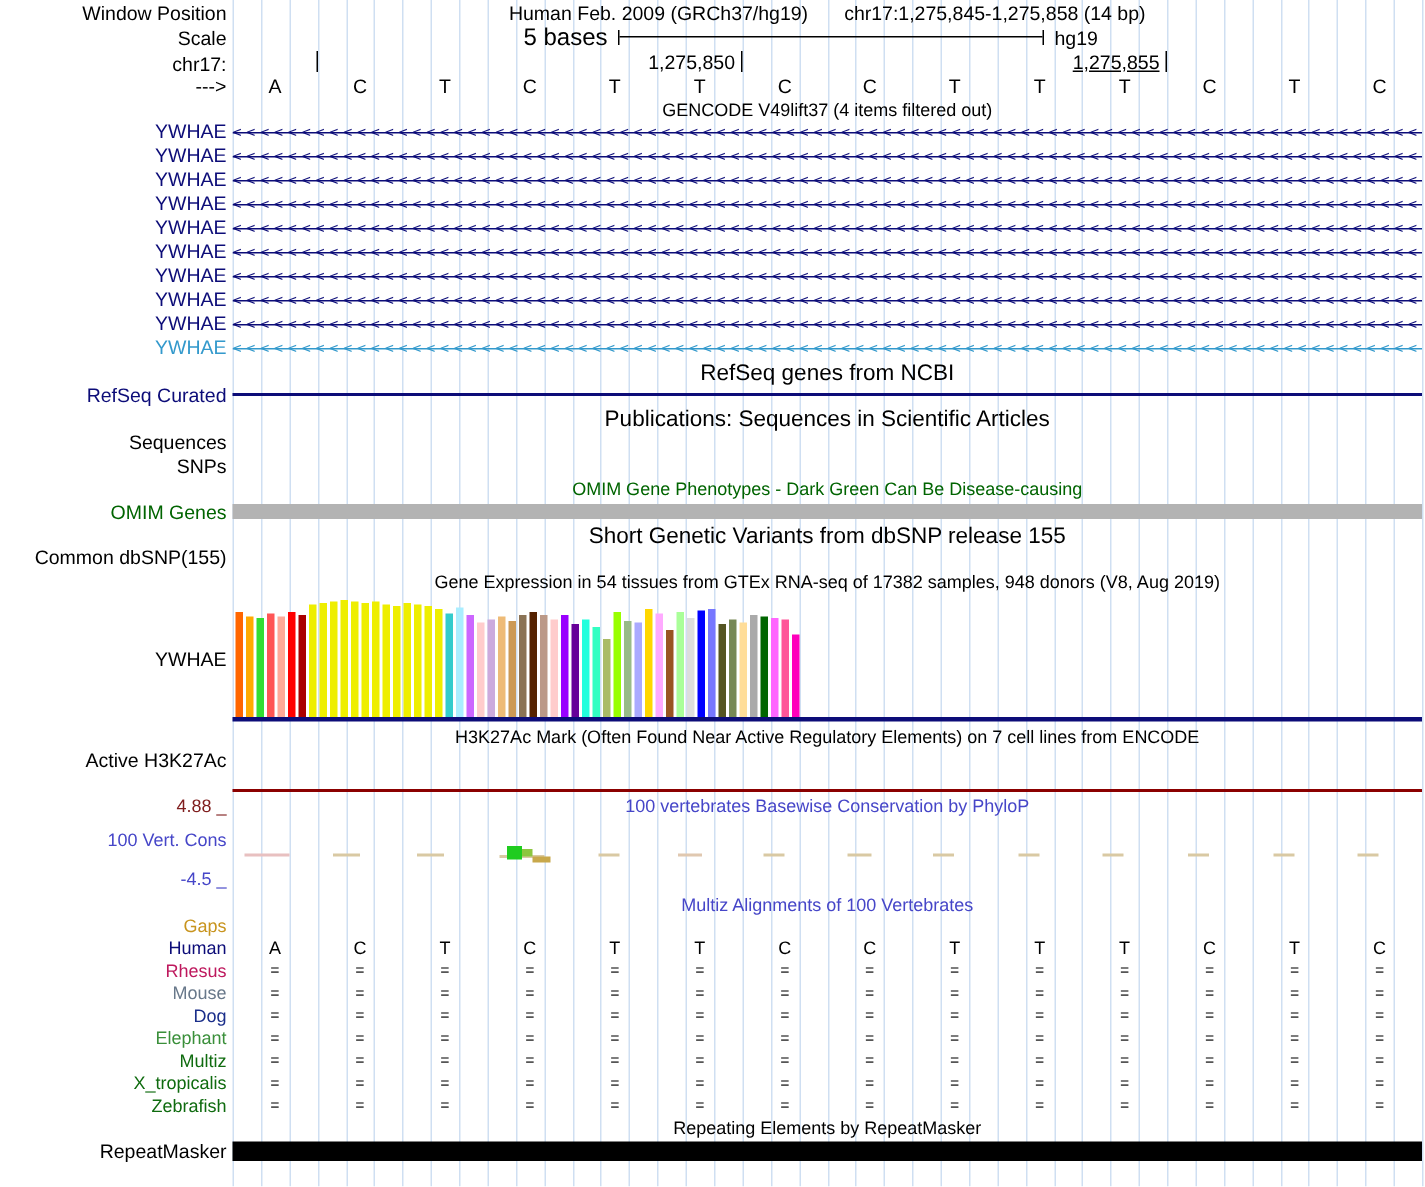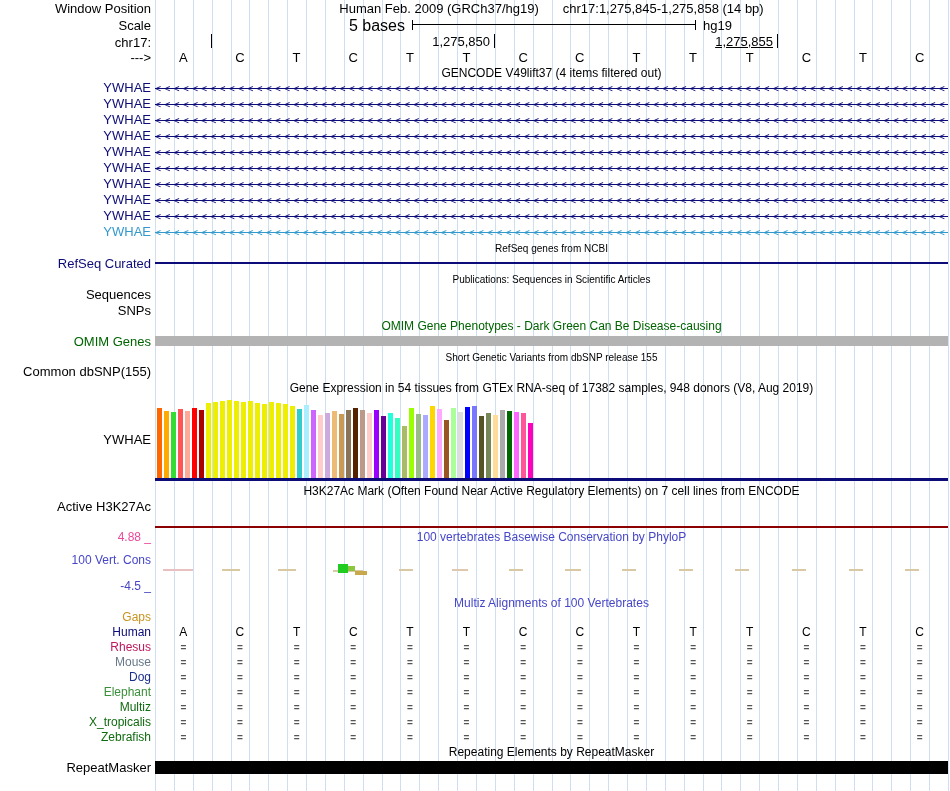--- a/index.html
+++ b/index.html
@@ -4,21 +4,21 @@
 <style>
   * { margin:0; padding:0; box-sizing:border-box; }
   body { font-family:"Liberation Sans", sans-serif; background:#fff; }
   #browser { position:relative; width:950px; height:791px; background:#fff; overflow:hidden; }
   .gridline { position:absolute; top:0; bottom:0; width:1px; background:#cfdff2; }
   .lbl { position:absolute; left:0; width:151px; text-align:right; font-size:13px; height:15px;
          line-height:15px; color:#000; white-space:nowrap; }
   .lbl.sm { font-size:12px; }
   .track-title { position:absolute; left:155px; width:793px; text-align:center; font-size:12px;
                  height:15px; line-height:15px; color:#000; white-space:nowrap; }
-  .track-title.small { font-size:10px; }
+  .track-title.small { font-size:15px; }
   .hdr-row { position:absolute; left:155px; width:793px; top:1px; display:flex; justify-content:center;
              gap:24px; font-size:13px; line-height:15px; white-space:nowrap; }
   .chrom-tick { position:absolute; top:34px; width:1px; height:14px; background:#000; }
   .chrom-tick-text { position:absolute; top:34px; width:84px; text-align:right; font-size:13px;
                      line-height:15px; white-space:nowrap; }
   .base-ch { position:absolute; top:50px; transform:translateX(-50%); font-size:13px; line-height:15px; color:#000; }
   .gene-row { position:absolute; left:155px; width:793px; height:16px; overflow:hidden; }
   .hline { position:absolute; top:8px; left:0; right:0; height:1px; background-color:currentColor; }
   .chevrons { position:absolute; top:0; left:0; font-size:10px; line-height:17px; letter-spacing:3.2px;
               white-space:nowrap; font-family:"DejaVu Sans Mono", monospace; }
@@ -247,21 +247,21 @@
       <div class="gtex-bar" style="left: 366px; height: 65px; background: rgb(255, 85, 153);"></div>
       <div class="gtex-bar" style="left: 373px; height: 55px; background: rgb(255, 0, 187);"></div>
     </div>
   <div class="fullbar" style="top:478px;height:3px;background:#0c0c78"></div>
 
   <div class="track-title" style="top:484px">H3K27Ac Mark (Often Found Near Active Regulatory Elements) on 7 cell lines from ENCODE</div>
   <div class="lbl" style="top:499px">Active H3K27Ac</div>
   <div class="fullbar" style="top:526px;height:2px;background:#8b0000"></div>
 
   <div class="track-title" style="top:530px;color:#4646c8">100 vertebrates Basewise Conservation by PhyloP</div>
-  <div class="lbl sm" style="top:530px;color:#ec4899">4.88 _</div>
+  <div class="lbl sm" style="top:530px;color:#7f1d1d">4.88 _</div>
   <div class="lbl sm" style="top:553px;color:#4646c8">100 Vert. Cons</div>
   <div class="lbl sm" style="top:579px;color:#4646c8">-4.5 _</div>
   <div id="phylop-marks">
       <div class="abs" style="left: 163px; top: 569px; width: 30px; height: 2px; background: rgb(232, 192, 192);"></div>
       <div class="abs" style="left: 222px; top: 569px; width: 18px; height: 2px; background: rgb(217, 201, 163);"></div>
       <div class="abs" style="left: 278px; top: 569px; width: 18px; height: 2px; background: rgb(217, 201, 163);"></div>
       <div class="abs" style="left: 333px; top: 570px; width: 30px; height: 2px; background: rgb(217, 201, 163);"></div>
       <div class="abs" style="left: 338px; top: 564px; width: 10px; height: 9px; background: rgb(31, 204, 31);"></div>
       <div class="abs" style="left: 348px; top: 566px; width: 7px; height: 5px; background: rgb(140, 198, 63);"></div>
       <div class="abs" style="left: 355px; top: 571px; width: 12px; height: 4px; background: rgb(200, 168, 75);"></div>

